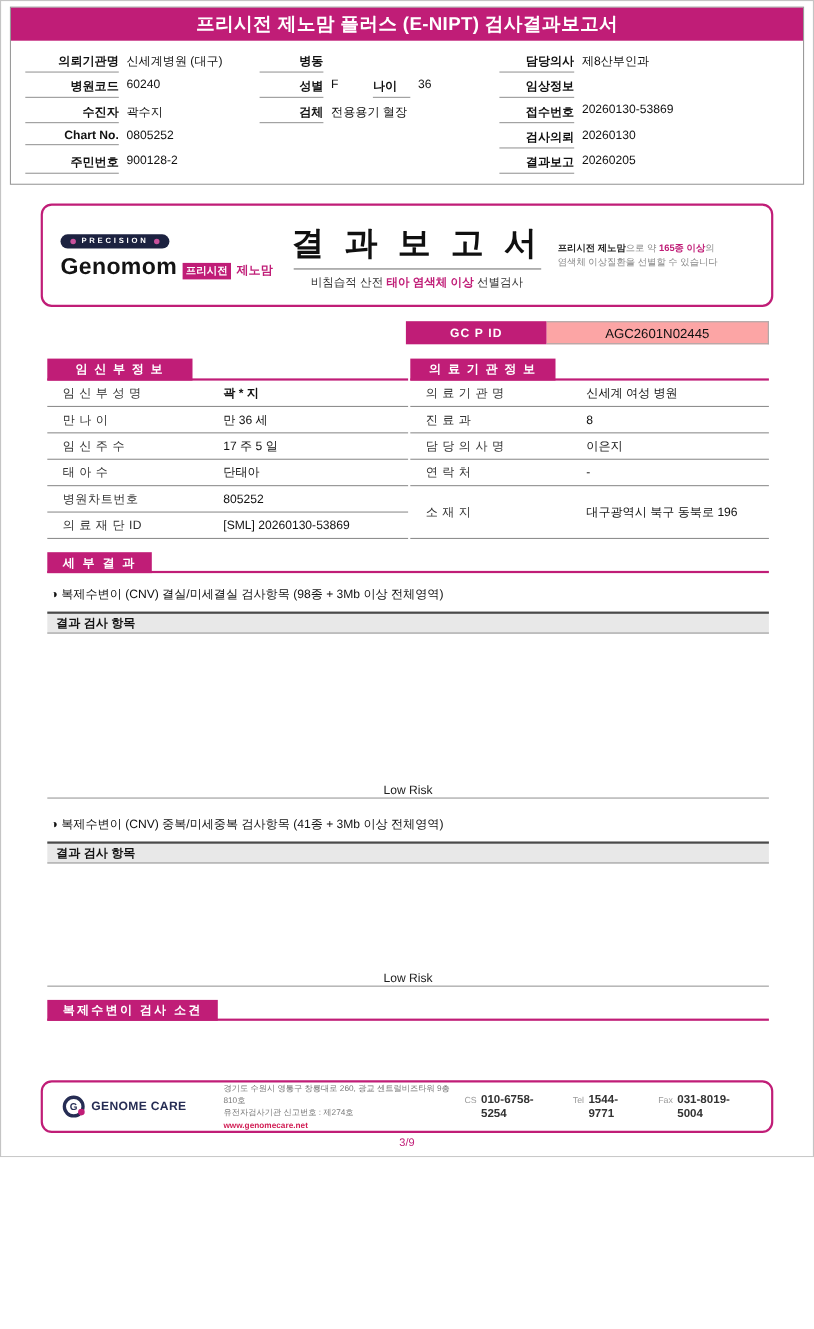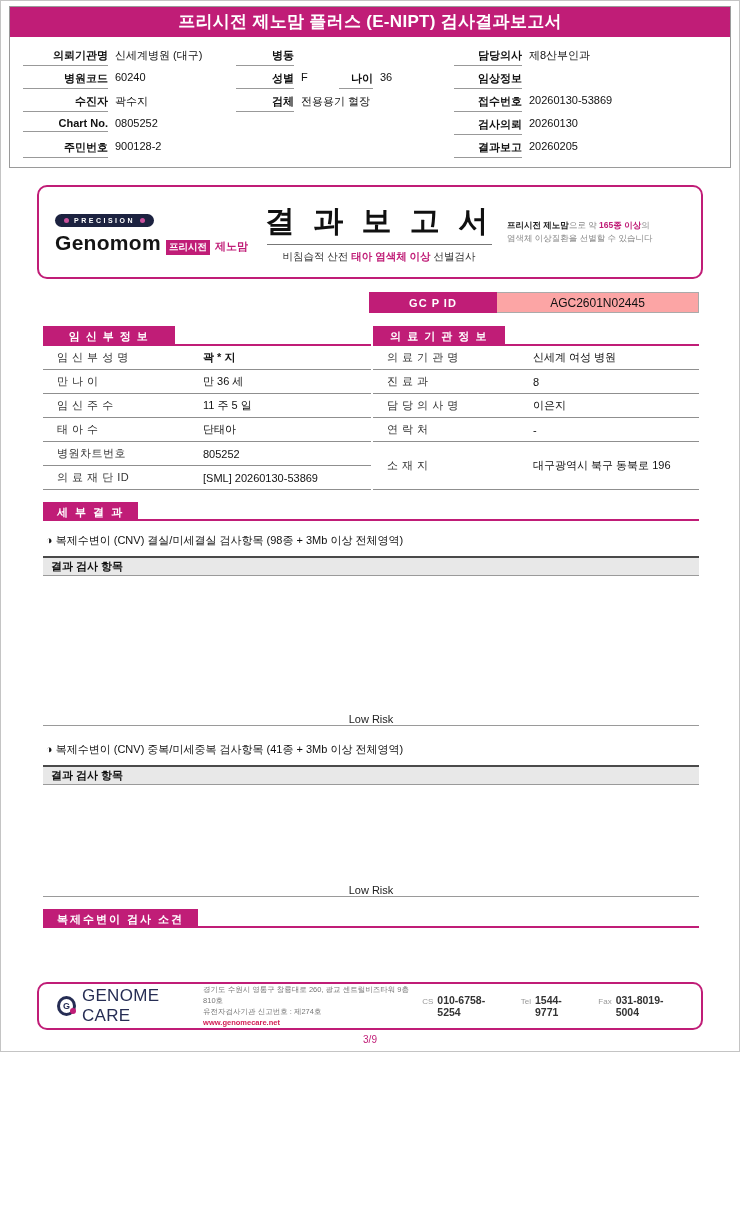--- a/index.html
+++ b/index.html
@@ -12,21 +12,21 @@
   .title-bar{height:30px;background:#c01d77;color:#fff;font-size:17px;font-weight:bold;text-align:center;line-height:30px;letter-spacing:.3px;}
   .info-grid{display:flex;padding:8px 0 7px;}
   .col-left{width:216px;padding-left:13px;}
   .col-mid{width:218px;padding-left:10px;}
   .col-right{flex:1;padding-left:10px;}
   .irow{display:flex;align-items:flex-start;height:23px;padding-top:3px;font-size:11px;}
   .ilabel{font-weight:bold;color:#111;border-bottom:1px solid #999;padding-bottom:2px;text-align:right;}
   .col-left .ilabel{width:85px;}
   .col-mid .ilabel{width:58px;}
   .col-right .ilabel{width:68px;}
-  .ilabel2{font-weight:bold;color:#111;border-bottom:1px solid #999;padding-bottom:2px;width:34px;text-align:right;}
+  .ilabel2{font-weight:bold;color:#111;border-bottom:1px solid #999;padding-bottom:2px;width:34px;}
   .ivalue{padding-left:7px;color:#111;}
   .ivalue.w38{width:45px;}
 
   
   .report-card{margin:17px 36px 0;height:94px;border:2px solid #c01d77;border-radius:10px;display:flex;align-items:center;padding:0 16px;}
   .brand{width:196px;}
   .precision-badge{display:inline-flex;align-items:center;gap:5px;background:#1c2240;color:#fff;font-size:7px;font-weight:bold;letter-spacing:2.5px;padding:3px 9px;border-radius:9px;}
   .pdot{width:5px;height:5px;border-radius:50%;background:#c9519c;display:inline-block;}
   .brand-line{margin-top:4px;display:flex;align-items:baseline;gap:5px;}
   .genomom{font-size:21px;font-weight:bold;color:#141414;letter-spacing:.3px;}
@@ -69,21 +69,21 @@
   .result-body{margin:0 40px 0 42px;border-bottom:1px solid #9a9a9a;display:flex;align-items:flex-end;justify-content:center;font-size:11px;color:#222;}
   .result-body.h1{height:150px;}
   .result-body.h2{height:112px;}
   .cnv-heading.second{margin-top:16px;}
 
   
   .footer{position:absolute;left:36px;right:36px;bottom:21px;height:48px;border:2px solid #c01d77;border-radius:10px;display:flex;align-items:center;padding:0 18px;background:#fff;}
   .logo{display:flex;align-items:center;gap:6px;width:152px;}
   .logo-mark{width:20px;height:20px;border:3px solid #262d54;border-radius:50%;display:flex;align-items:center;justify-content:center;font-size:9px;font-weight:bold;color:#262d54;position:relative;}
   .logo-mark::after{content:"";width:6px;height:6px;background:#c01d77;border-radius:50%;position:absolute;right:-3px;bottom:-1px;}
-  .logo-text{font-size:17px;font-weight:normal;color:#262d54;letter-spacing:.3px;}
+  .logo-text{font-size:11px;font-weight:bold;color:#262d54;letter-spacing:.3px;}
   .addr{font-size:7.5px;color:#777;line-height:1.5;}
   .addr .site{color:#d11d54;font-weight:bold;}
   .contacts{margin-left:auto;display:flex;align-items:baseline;gap:16px;}
   .contact{display:flex;align-items:baseline;gap:4px;}
   .cl{font-size:8px;color:#999;}
   .cv{font-size:10.5px;font-weight:bold;color:#333;}
 
   .page-num{position:absolute;bottom:6px;left:0;right:0;text-align:center;color:#c01d77;font-size:10px;}
 </style>
 </head>
@@ -194,21 +194,21 @@
       <div class="trow">
           <span class="tlabel">임 신 부 성 명</span>
           <span class="tvalue bold">곽 * 지</span>
         </div>
       <div class="trow">
           <span class="tlabel">만 나 이</span>
           <span class="tvalue">만 36 세</span>
         </div>
       <div class="trow">
           <span class="tlabel">임 신 주 수</span>
-          <span class="tvalue">11 주 5 일</span>
+          <span class="tvalue">17 주 5 일</span>
         </div>
       <div class="trow">
           <span class="tlabel">태 아 수</span>
           <span class="tvalue">단태아</span>
         </div>
       <div class="trow">
           <span class="tlabel">병원차트번호</span>
           <span class="tvalue">805252</span>
         </div>
       <div class="trow">

